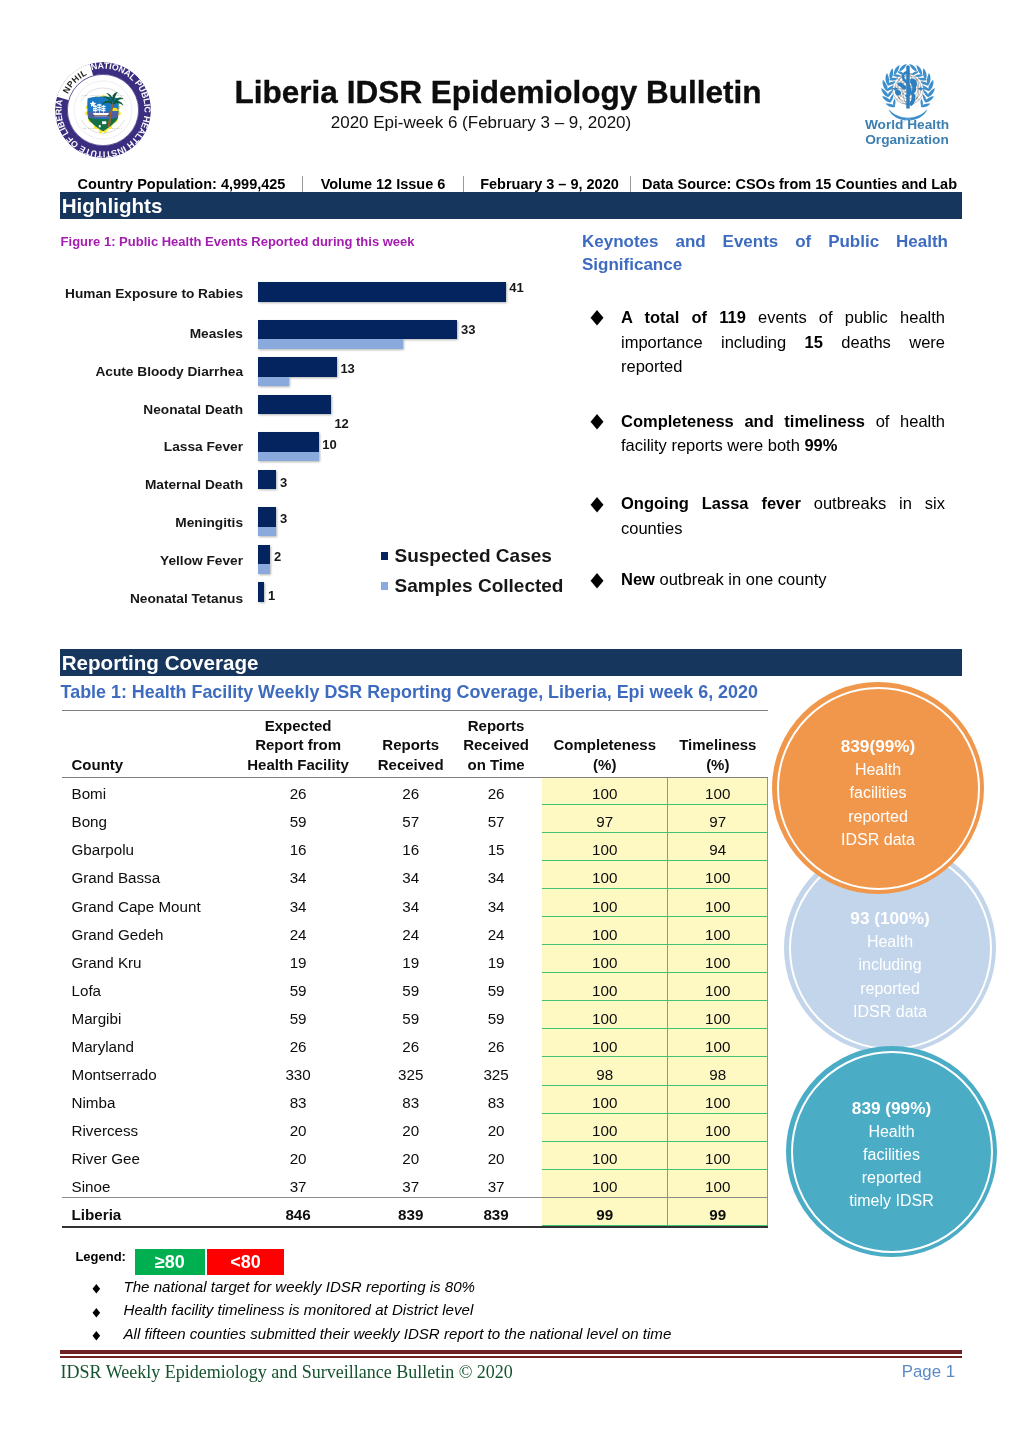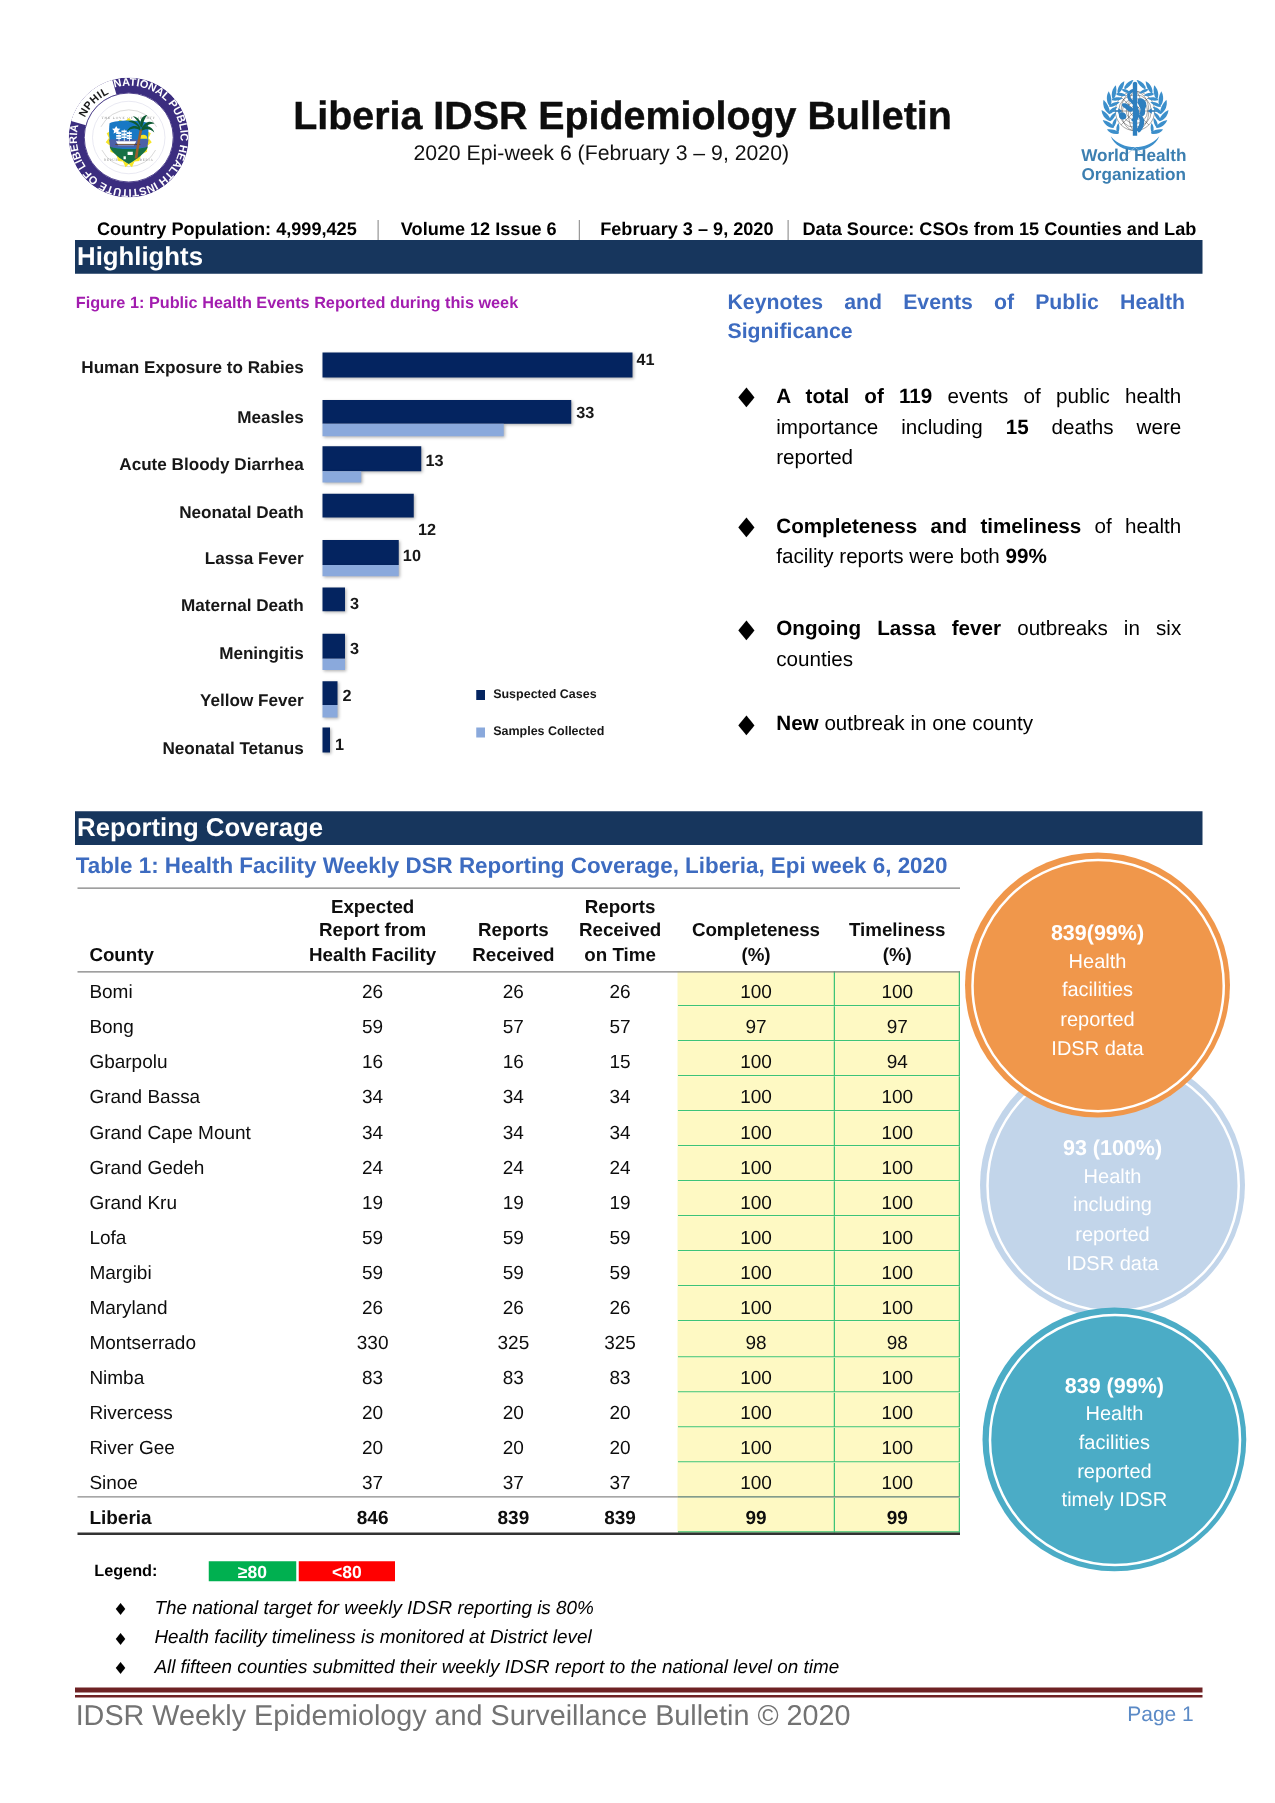--- a/index.html
+++ b/index.html
@@ -28,21 +28,21 @@
       color:#ffffff;font-size:20.6px;font-weight:bold;
       display:flex;align-items:center;padding-left:2.2px;}
 
   #fig1cap{position:absolute;left:60.6px;top:232px;font-size:13px;font-weight:bold;color:#a21caf;line-height:20px;}
 
   .catlabel{position:absolute;text-align:right;font-size:13.7px;font-weight:bold;color:#171717;
       white-space:nowrap;line-height:16px;}
   .bar{position:absolute;filter:drop-shadow(1px 1.5px 1.2px rgba(0,0,0,0.30));}
   .vallabel{position:absolute;font-size:13px;font-weight:bold;color:#171717;line-height:15px;}
   .lgsq{position:absolute;width:7px;height:8px;}
-  .lgtx{position:absolute;font-size:10px;font-weight:bold;color:#171717;white-space:nowrap;
+  .lgtx{position:absolute;font-size:19px;font-weight:bold;color:#171717;white-space:nowrap;
       line-height:13px;}
 
   #keyn-title{position:absolute;left:582px;top:229.5px;width:366px;font-size:17px;
       font-weight:bold;color:#3D6BC0;text-align:justify;line-height:23.4px;}
   #keyn-title::after{content:"";display:inline-block;width:100%;}
   .kb{position:absolute;left:621px;width:324px;font-size:16.5px;
       line-height:24.8px;color:#000;text-align:justify;}
   .kb .dia{position:absolute;left:-30.5px;top:0.6px;font-size:17px;line-height:24.8px;
       transform:scaleY(1.2);transform-origin:50% 50%;}
   .kb b{font-weight:bold;}
@@ -68,30 +68,30 @@
   .circ .ring{position:absolute;left:4.5px;top:4.5px;right:4.5px;bottom:4.5px;
       border-radius:50%;border:2.6px solid #ffffff;
       color:#fff;text-align:center;
       display:flex;flex-direction:column;align-items:center;justify-content:center;
       line-height:23.1px;}
   .circ .v{font-weight:bold;font-size:17.2px;}
   .circ .l{font-size:16px;}
 
   #lgdlabel{position:absolute;left:75.4px;top:1247.5px;font-size:13px;font-weight:bold;color:#000;
       line-height:17px;}
-  .lgchip{position:absolute;height:16px;color:#fff;font-size:14px;font-weight:bold;
-      display:flex;align-items:center;justify-content:center;line-height:19px;margin-left:32px;}
+  .lgchip{position:absolute;height:26px;color:#fff;font-size:18px;font-weight:bold;
+      display:flex;align-items:center;justify-content:center;line-height:19px;}
   .note{position:absolute;font-size:15.1px;font-style:italic;color:#000;white-space:nowrap;
       line-height:18px;}
   .notedia{position:absolute;font-size:10px;color:#000;line-height:12px;
       transform:scaleY(1.25);transform-origin:50% 50%;}
 
   #fline1{position:absolute;left:59.5px;top:1349.9px;width:902px;height:4.5px;background:#6E2224;}
   #fline2{position:absolute;left:59.5px;top:1356.4px;width:902px;height:1.7px;background:#6E2224;}
-  #fleft{position:absolute;left:60.5px;top:1362px;font-size:23px;color:#737373;line-height:20px;}
+  #fleft{position:absolute;left:60.5px;top:1362px;font-size:18px;color:#14532d;line-height:20px;font-family:Liberation Serif, serif;}
   #fright{position:absolute;left:800px;top:1362px;width:155px;text-align:right;
       font-size:16.8px;color:#5B8AC6;line-height:20px;}
 </style>
 </head>
 <body>
 
 <div class="pg">
 <div id="nphil"><svg viewBox="0 0 200 200" width="100" height="100">
   <defs>
     <path id="npArcBig" d="M 77.12 20.22 A 83 83 0 1 1 20.22 77.12" fill="none"></path>

